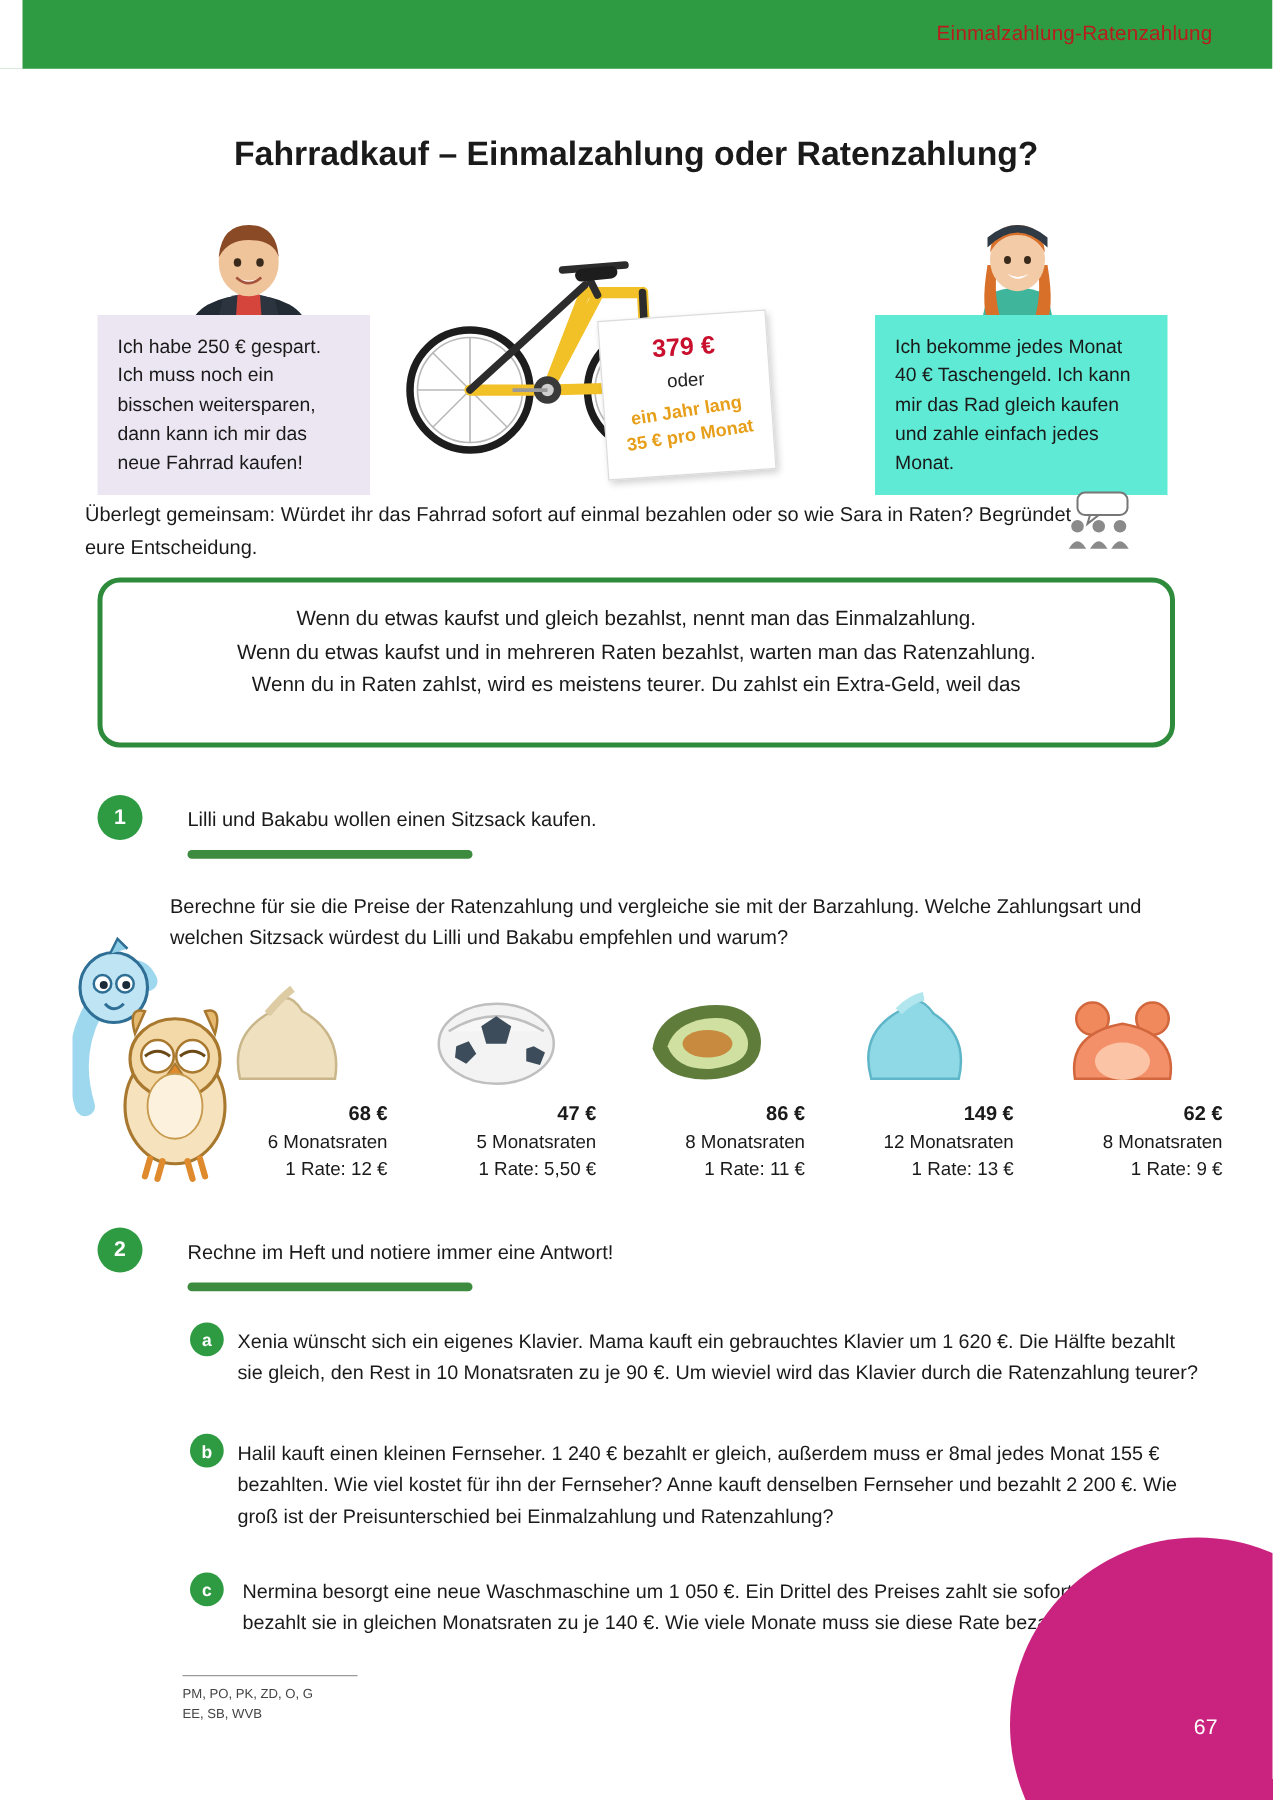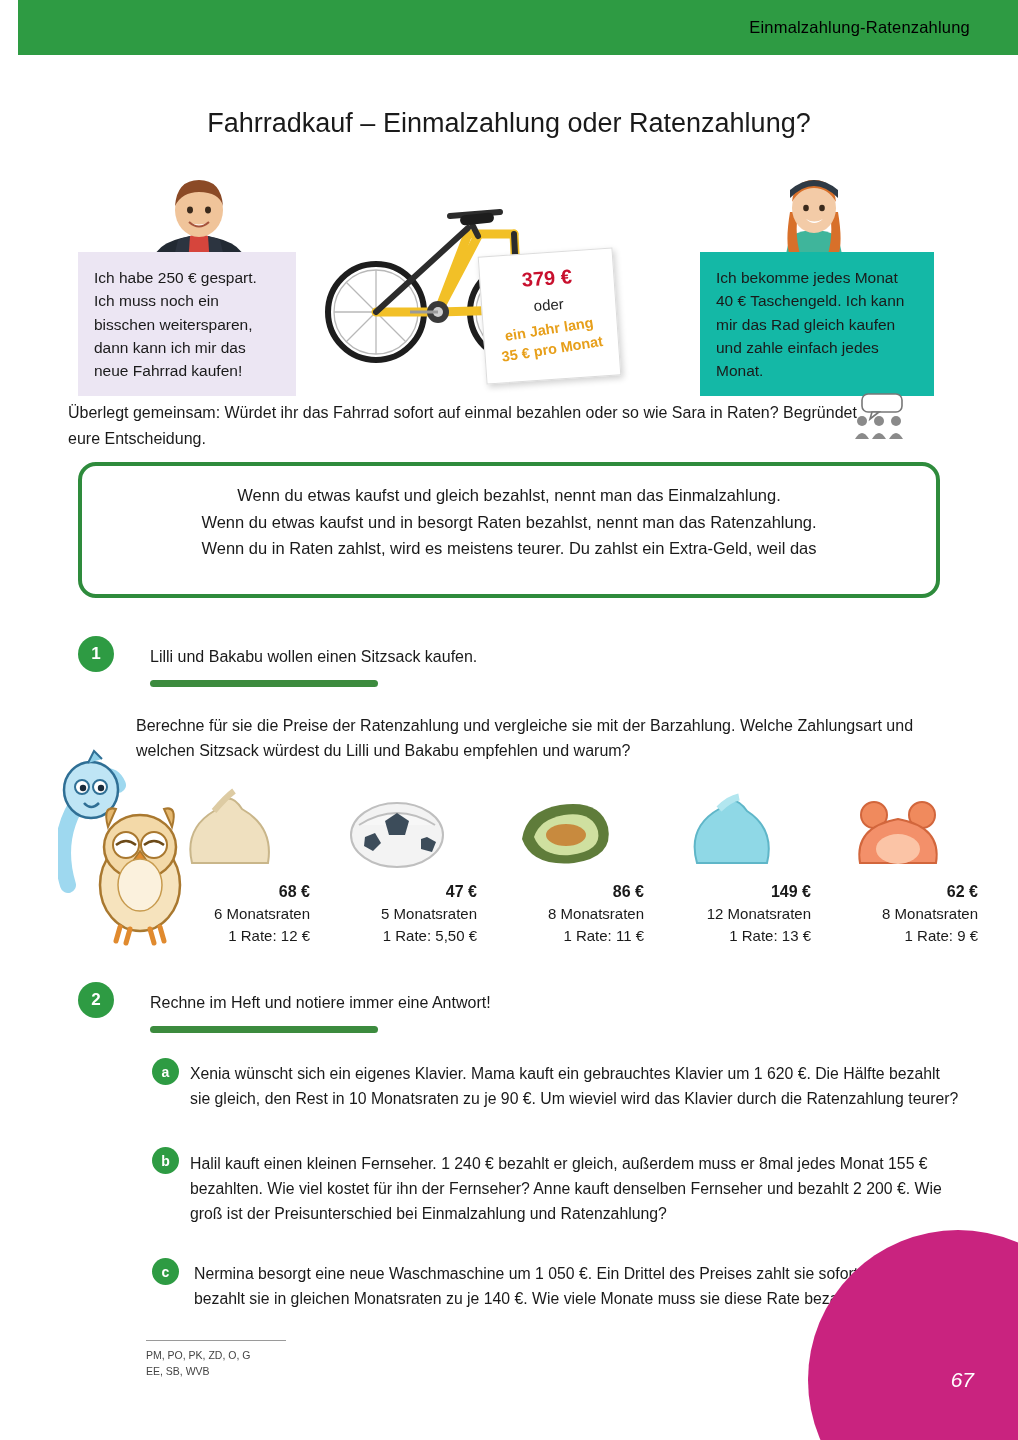--- a/index.html
+++ b/index.html
@@ -14,47 +14,47 @@
   }
 
   
   .header-bar {
     position:absolute; top:0; left:0; width:1018px; height:55px;
     background:#2e9b43;
   }
   .header-title {
     position:absolute; right:48px; top:0; height:55px;
     display:flex; align-items:center;
-    color:#000000; font-size:16.5px; letter-spacing:.2px;
+    color:#b91c1c; font-size:16.5px; letter-spacing:.2px;
   }
   .header-notch {
     position:absolute; left:0; top:0; width:18px; height:55px;
     background:#ffffff;
   }
 
   
   .page-title {
     position:absolute; top:108px; left:0; width:1018px;
-    text-align:center; font-size:27px; color:#1a1a1a; font-weight:400;
+    text-align:center; font-size:27px; color:#1a1a1a; font-weight:700;
   }
 
   
   .boy {
     position:absolute; left:142px; top:170px; width:115px; height:95px;
   }
   .girl {
     position:absolute; left:762px; top:168px; width:105px; height:95px;
   }
 
   .bubble {
     position:absolute; padding:14px 16px;
     font-size:15.5px; line-height:1.5; color:#1a1a1a;
   }
   .bubble-left { left:78px; top:252px; width:218px; background:#ece6f3; }
-  .bubble-right { left:700px; top:252px; width:234px; background:#14b8a6; }
+  .bubble-right { left:700px; top:252px; width:234px; background:#5eead4; }
 
   
   .bike-wrap { position:absolute; left:318px; top:160px; width:260px; height:225px; }
 
   
   .pricetag {
     position:absolute; left:482px; top:252px; width:135px; height:128px;
     background:#ffffff; border:1px solid #dcdcdc;
     box-shadow:2px 3px 6px rgba(0,0,0,.18);
     transform:rotate(-4deg);
@@ -119,21 +119,21 @@
     position:absolute; left:146px; top:1340px; width:140px; height:1px; background:#9a9a9a;
   }
   .footer-codes {
     position:absolute; left:146px; top:1348px; font-size:10.5px; color:#444; line-height:1.5;
   }
   .corner {
     position:absolute; right:-90px; bottom:-90px; width:300px; height:300px;
     background:#c9237f; border-radius:50%;
   }
   .page-num {
-    position:absolute; right:44px; bottom:48px; color:#ffffff; font-size:21px;font-style:italic;
+    position:absolute; right:44px; bottom:48px; color:#ffffff; font-size:17px;
   }
 </style>
 </head>
 <body>
 
 <div class="header-bar">
   <div class="header-notch"></div>
 </div>
 <div class="header-title">Einmalzahlung-Ratenzahlung</div>
 
@@ -231,21 +231,21 @@
         <path d="M37 47 Q44 35 51 47Z"></path>
     </g>
   </svg>
 </div>
 
 <div class="infobox">
   <div>
     <span>Wenn du etwas kaufst und gleich bezahlst, nennt man das </span><b>Einmalzahlung.</b>
   </div>
   <div>
-    <span>Wenn du etwas kaufst und in besorgt Raten bezahlst, nennt man das </span><b>Ratenzahlung</b><span>.</span>
+    <span>Wenn du etwas kaufst und in mehreren Raten bezahlst, warten man das </span><b>Ratenzahlung</b><span>.</span>
   </div>
   <div>Wenn du in Raten zahlst, wird es meistens teurer. Du zahlst ein Extra-Geld, weil das</div>
 </div>
 
 <div class="badge" style="left:78px; top:636px;">1</div>
 <div class="task-text" style="left:150px; top:645px; width:700px;">Lilli und Bakabu wollen einen Sitzsack kaufen.</div>
 <div class="underline-stroke" style="left:150px; top:680px; width:228px;"></div>
 <div class="task-text" style="left:136px; top:714px; width:790px;">Berechne für sie die Preise der Ratenzahlung und vergleiche sie mit der Barzahlung. Welche Zahlungsart und welchen Sitzsack würdest du Lilli und Bakabu empfehlen und warum?</div>
 
 <div class="mascots">

